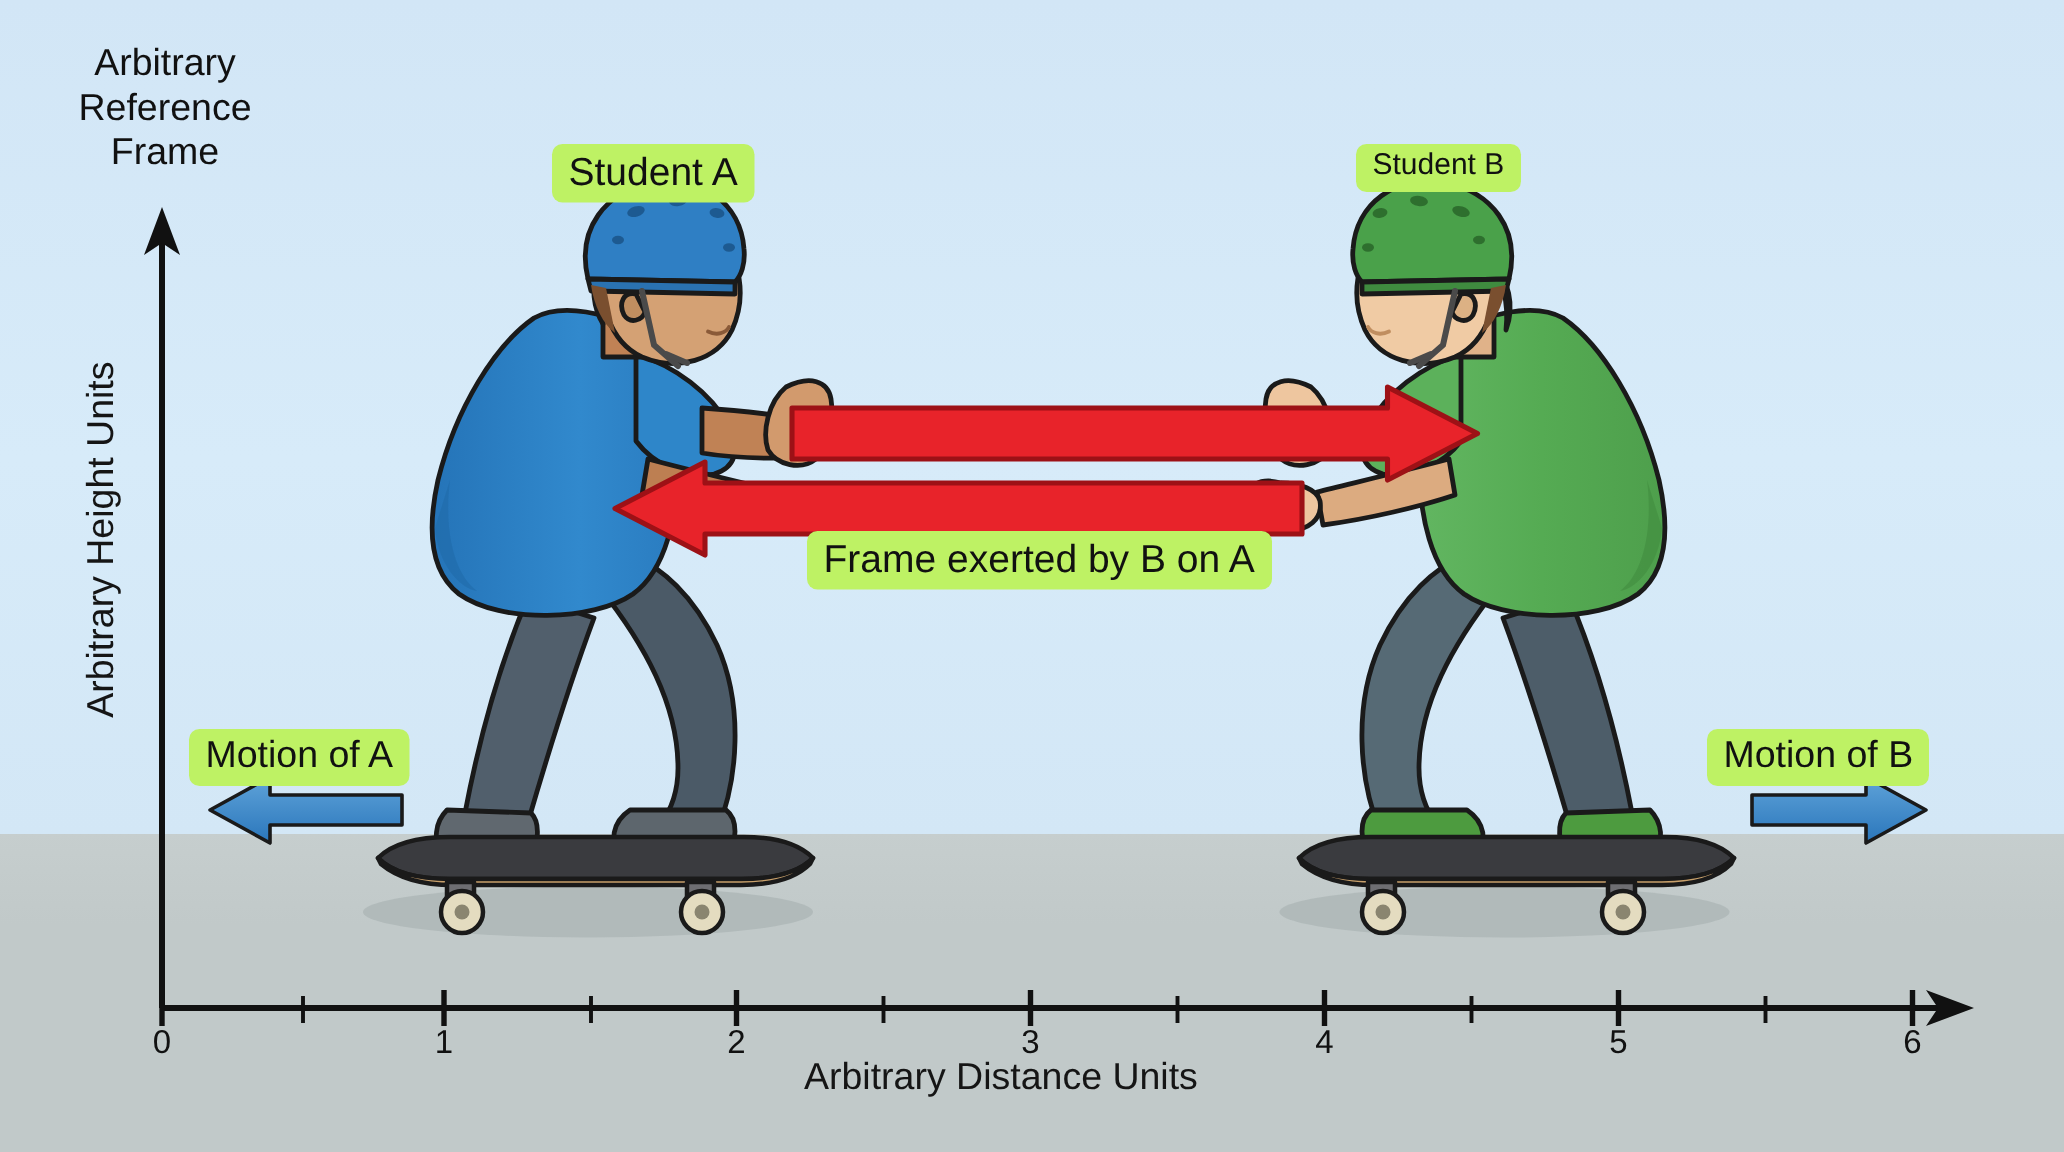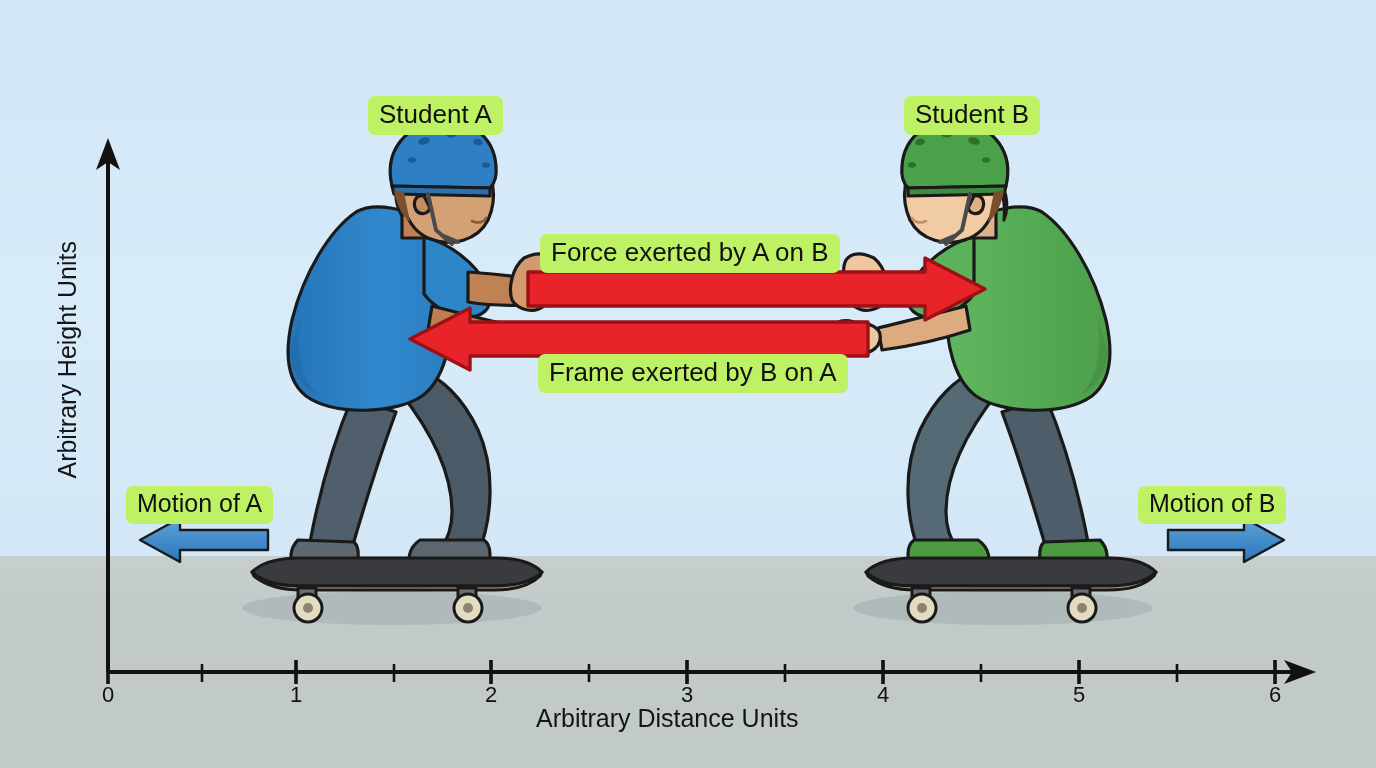--- a/index.html
+++ b/index.html
@@ -84,21 +84,21 @@
     text-align: center;
     font-size: 25px;
     transform: rotate(-90deg);
   }
   #x-axis-title {
     left: 536px;
     top: 704px;
     font-size: 25px;
   }
   #student-a-label { left: 368px; top: 96px; font-size: 26px; }
-  #student-b-label { left: 904px; top: 96px; font-size: 26px; }
+  #student-b-label { left: 904px; top: 96px; font-size: 20px; }
   #force-ab-label  { left: 540px; top: 234px; font-size: 26px; }
   #force-ba-label  { left: 538px; top: 354px; font-size: 26px; }
   #motion-a-label  { left: 126px; top: 486px; font-size: 25px; text-align: right; }
   #motion-b-label  { left: 1138px; top: 486px; font-size: 25px; }
 </style>
 </head>
 <body>
 
 <div id="stage">
 
@@ -307,30 +307,30 @@
     <g stroke="#111111" stroke-width="2.6">
       <line x1="202" y1="664" x2="202" y2="682"></line>
       <line x1="394" y1="664" x2="394" y2="682"></line>
       <line x1="589" y1="664" x2="589" y2="682"></line>
       <line x1="785" y1="664" x2="785" y2="682"></line>
       <line x1="981" y1="664" x2="981" y2="682"></line>
       <line x1="1177" y1="664" x2="1177" y2="682"></line>
     </g>
   </svg>
 
+  <div class="lbl" id="ref-frame">Arbitrary Reference Frame</div>
 
   <div class="lbl axis-title" id="y-axis-title">Arbitrary Height Units</div>
 
   <div class="lbl axis-title" id="x-axis-title">Arbitrary Distance Units</div>
 
   <div class="lbl boxed" id="student-a-label">Student A</div>
 
   <div class="lbl boxed" id="student-b-label">Student B</div>
 
-  <div class="lbl boxed" id="force-ab-label">Force exerted by A on B</div>
 
   <div class="lbl boxed" id="force-ba-label">Frame exerted by B on A</div>
 
   <div class="lbl boxed" id="motion-a-label">Motion of A</div>
 
   <div class="lbl boxed" id="motion-b-label">Motion of B</div>
 
   <div class="tick-num" style="left:88px;  top:682px;">0</div>
   <div class="tick-num" style="left:276px; top:682px;">1</div>
   <div class="tick-num" style="left:471px; top:682px;">2</div>

